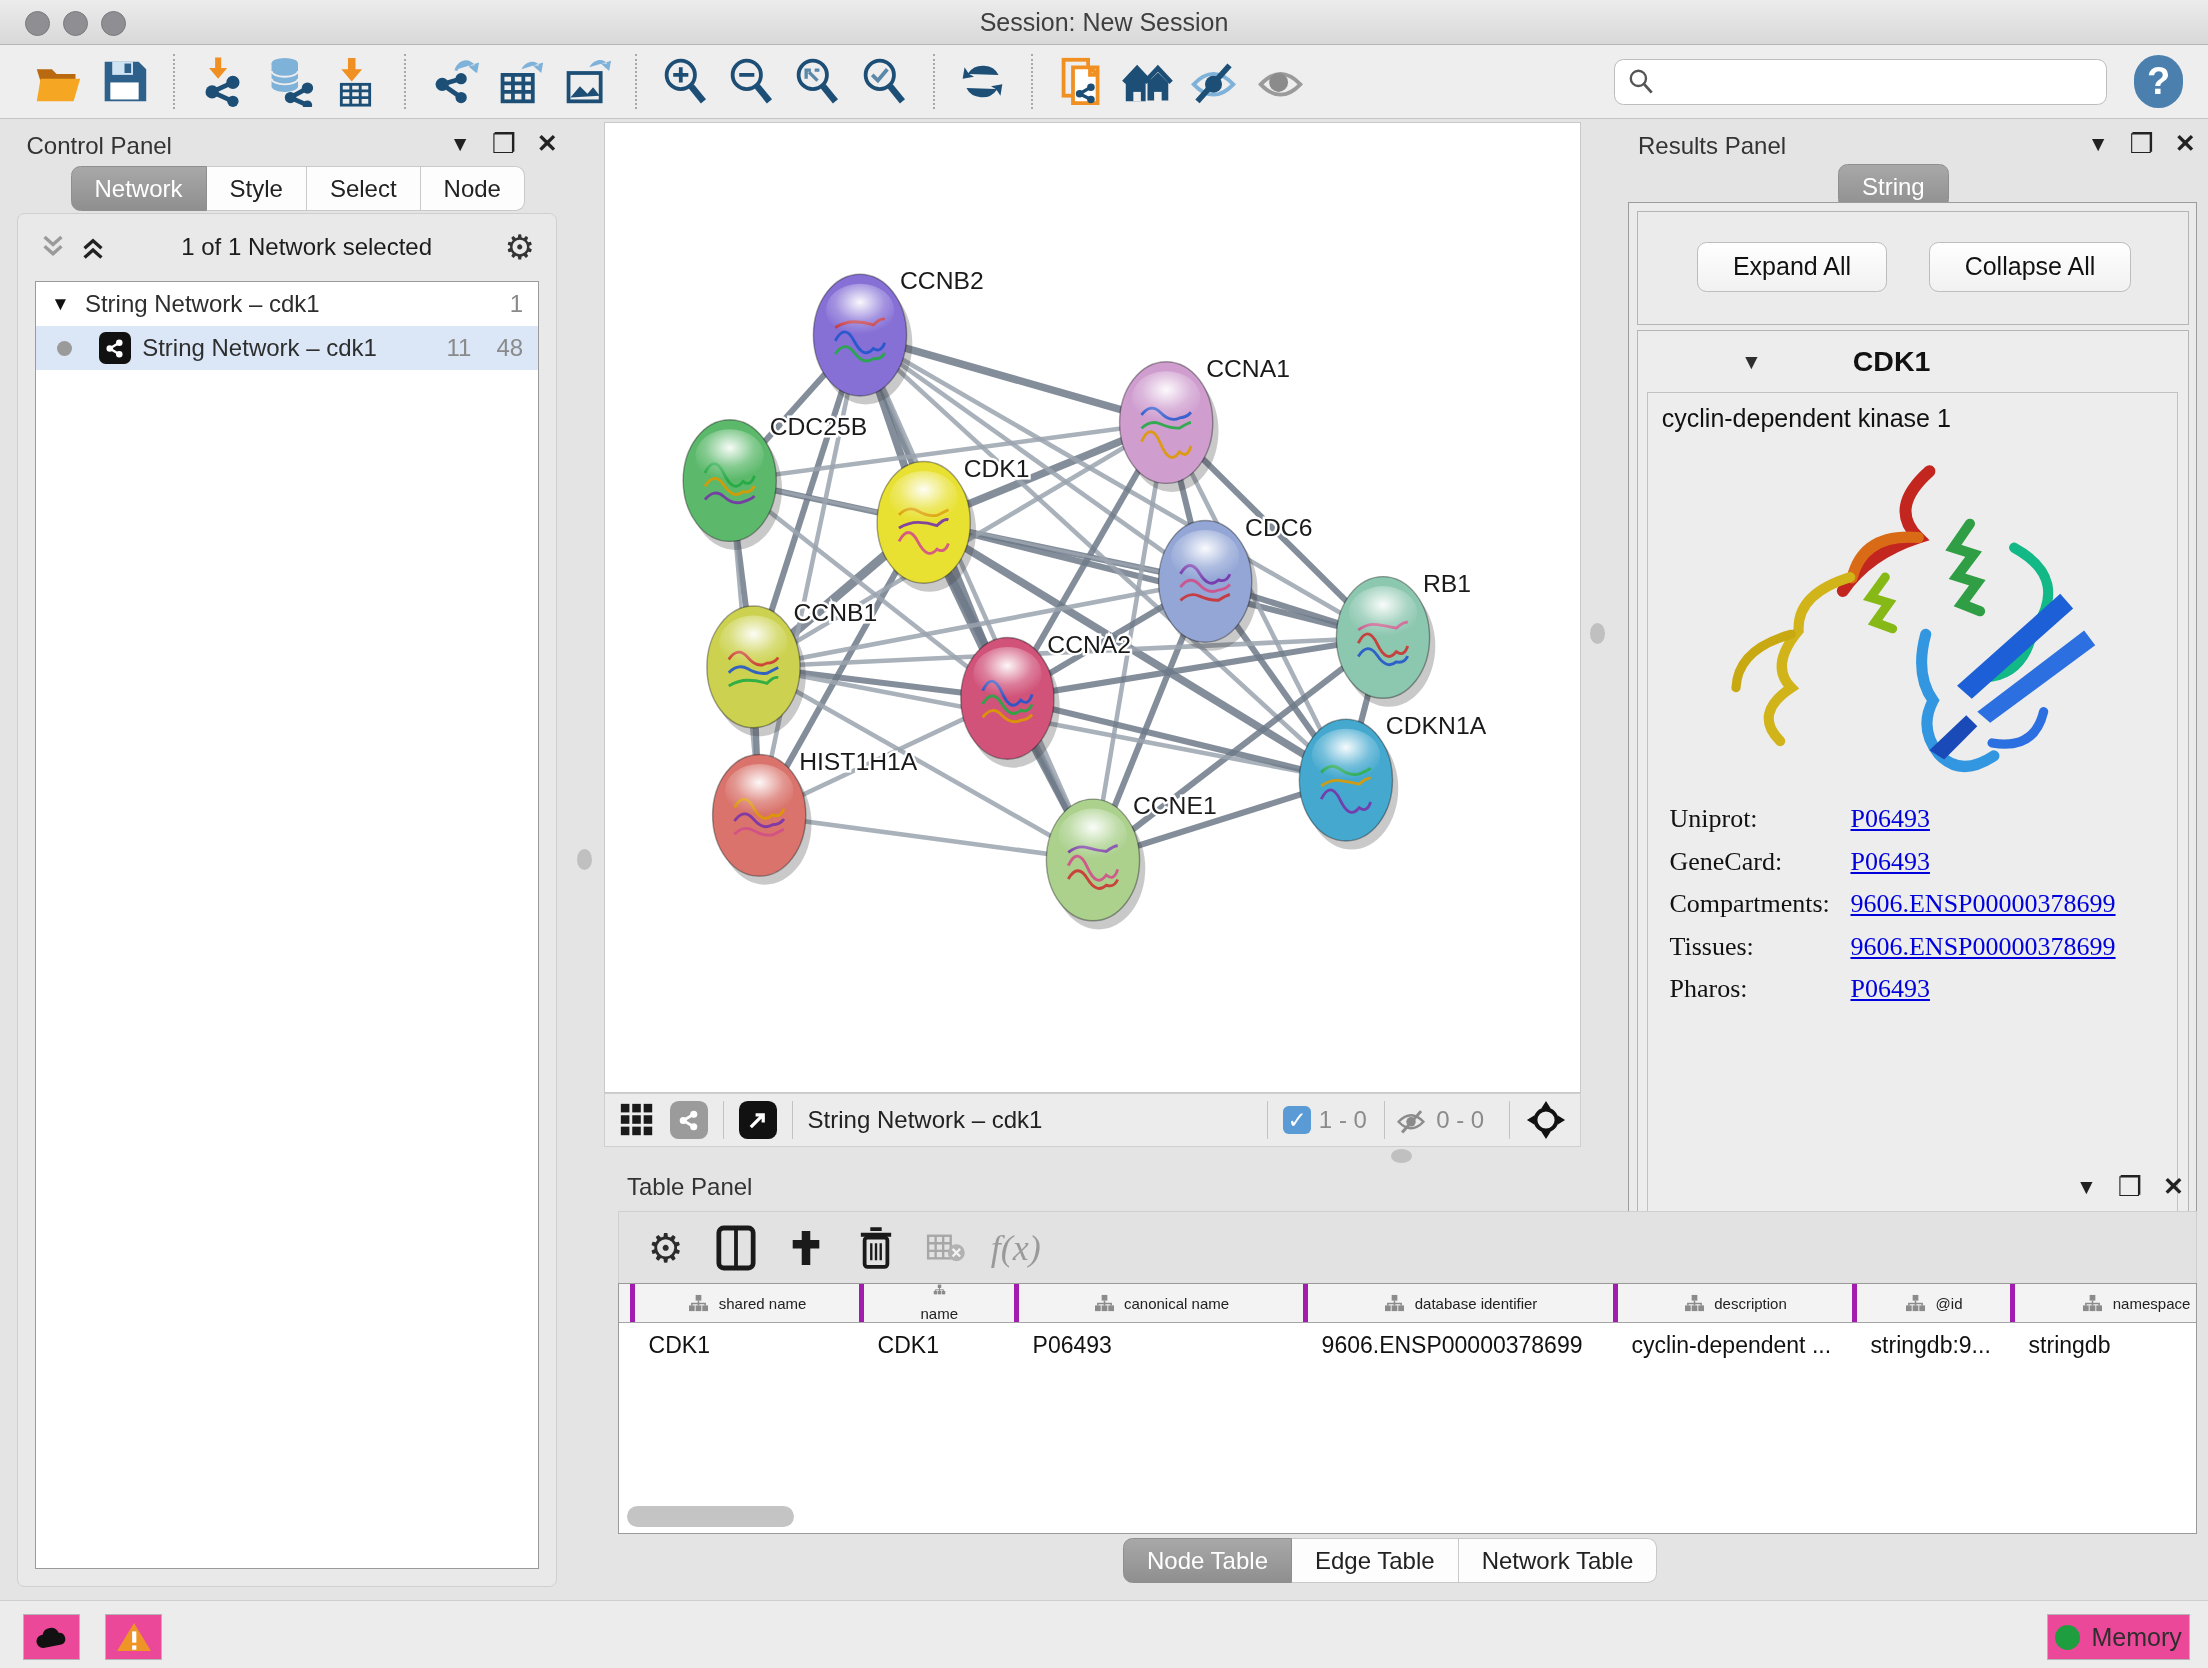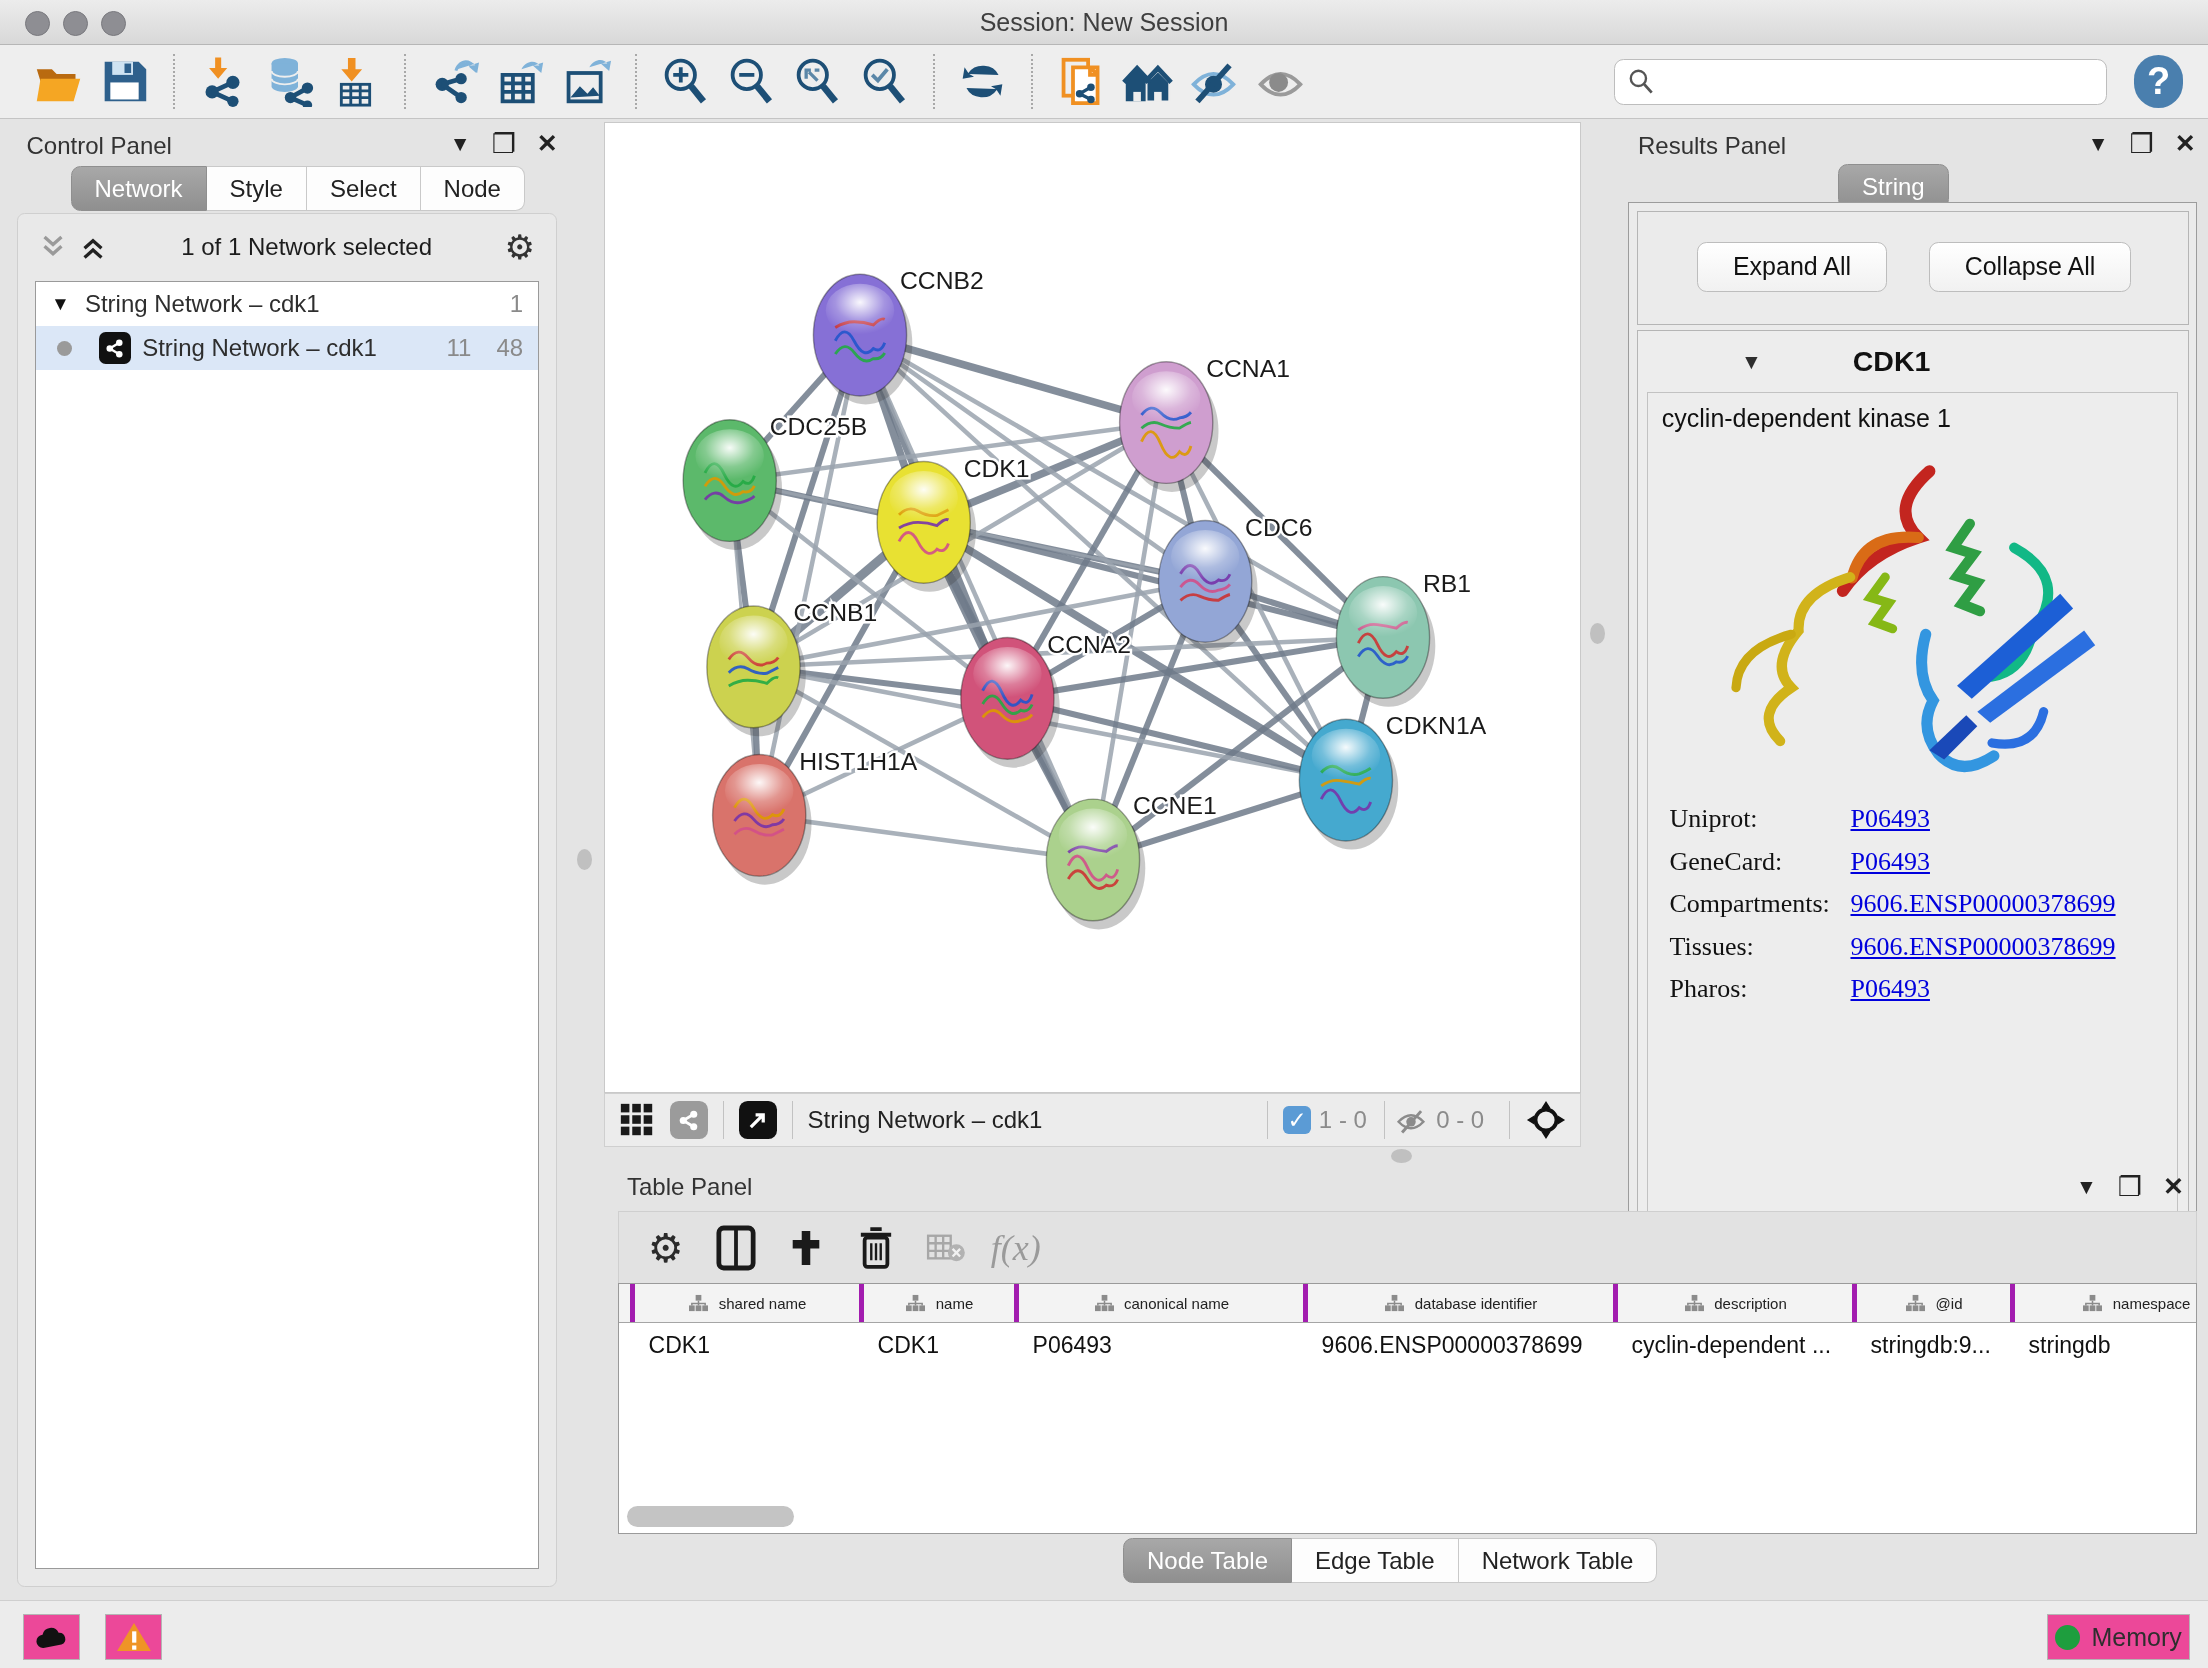--- a/index.html
+++ b/index.html
@@ -648,21 +648,21 @@
             <g fill="#8b8b8b">
               <rect x="8" y="1" width="6" height="6"></rect>
               <rect x="1" y="12" width="6" height="6"></rect>
               <rect x="8" y="12" width="6" height="6"></rect>
               <rect x="15" y="12" width="6" height="6"></rect>
               <path d="M11 7 v3 M4 12 v-2 h14 v2 M11 10 v2" stroke="#8b8b8b" stroke-width="1.6" fill="none"></path>
             </g>
           </svg>
           <span>shared name</span>
         </div>
-        <div class="th" style="width: 155px;">
+        <div class="th" style="width: 155px; flex-direction: column;">
           <svg width="21" height="19" viewBox="0 0 22 20">
             <g fill="#8b8b8b">
               <rect x="8" y="1" width="6" height="6"></rect>
               <rect x="1" y="12" width="6" height="6"></rect>
               <rect x="8" y="12" width="6" height="6"></rect>
               <rect x="15" y="12" width="6" height="6"></rect>
               <path d="M11 7 v3 M4 12 v-2 h14 v2 M11 10 v2" stroke="#8b8b8b" stroke-width="1.6" fill="none"></path>
             </g>
           </svg>
           <span>name</span>

